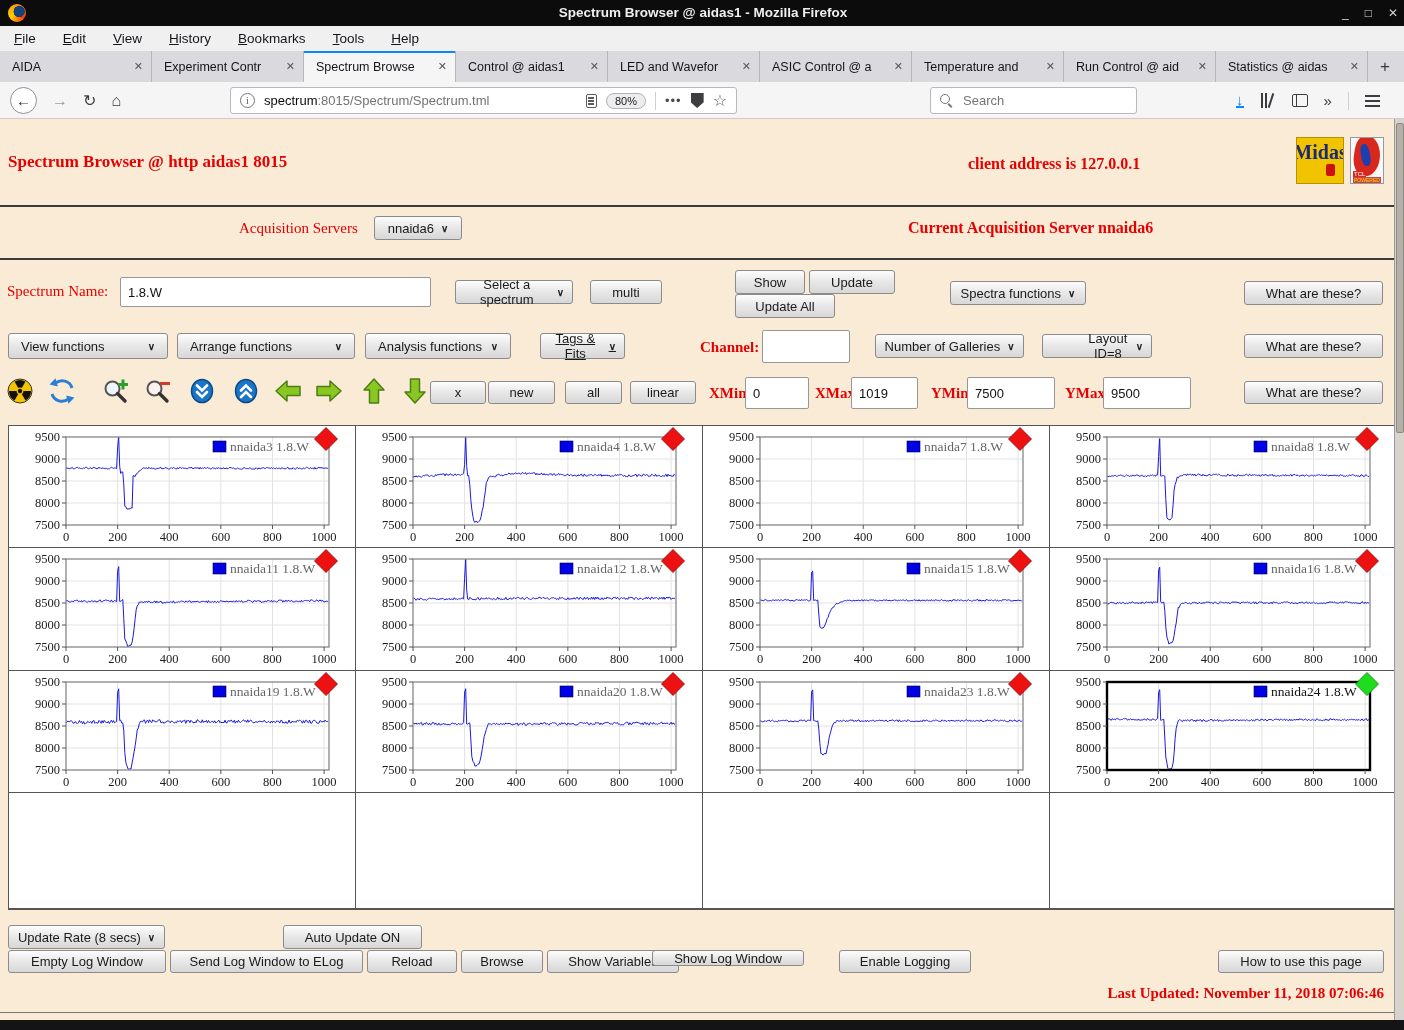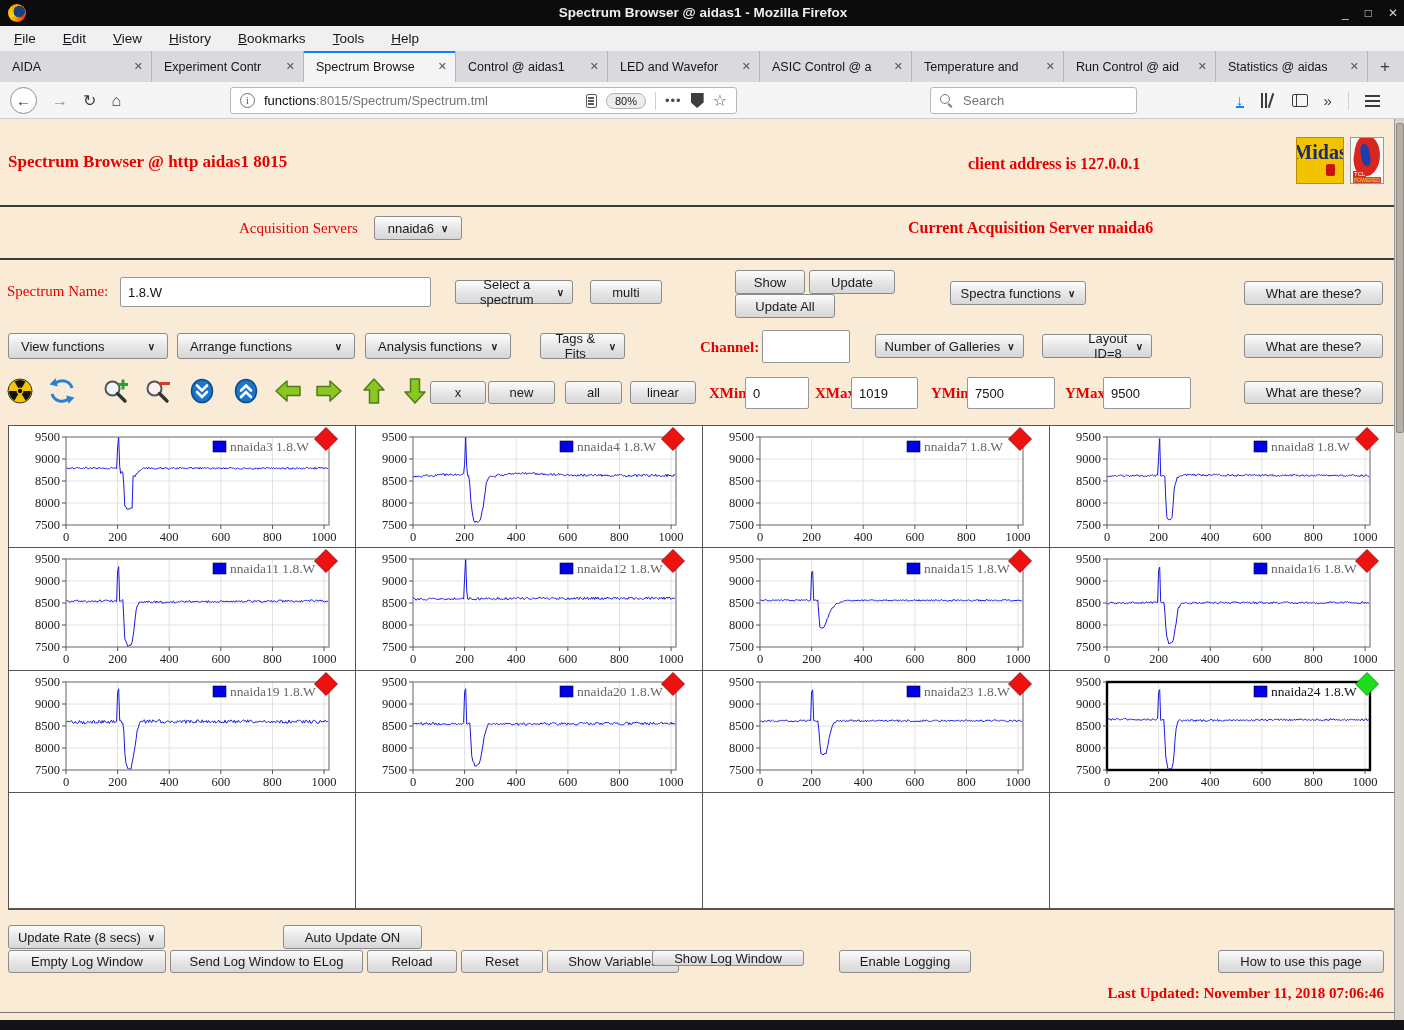--- a/index.html
+++ b/index.html
@@ -170,21 +170,21 @@
     <div class="navleft">
       <span class="circle-btn">
           <span>←</span>
         </span>
       <span class="nav-glyph dim">→</span>
       <span class="nav-glyph">↻</span>
       <span class="nav-glyph">⌂</span>
     </div>
     <div class="urlbar">
       <span class="info-i">i</span>
-      <span class="urltext"><span>functions</span><span class="path">:8015/Spectrum/Spectrum.tml</span></span>
+      <span class="urltext"><span>spectrum</span><span class="path">:8015/Spectrum/Spectrum.tml</span></span>
       <span class="reader"></span>
       <span class="zoompill">80%</span>
       <span class="vsep"></span>
       <span class="dots">•••</span>
       <span class="shield"></span>
       <span class="star">☆</span>
     </div>
     <div class="searchbar">
       <span class="mag"></span>
       <input placeholder="Search" style="">
@@ -241,21 +241,21 @@
 
     <button class="btn dd dd-spread" style="left:8px;top:214px;width:160px;height:26px;">
         <span>View functions</span>
       </button>
     <button class="btn dd dd-spread" style="left:177px;top:214px;width:178px;height:26px;">
         <span>Arrange functions</span>
       </button>
     <button class="btn dd dd-spread" style="left:365px;top:214px;width:146px;height:26px;">
         <span>Analysis functions</span>
       </button>
-    <button class="btn dd" style="left:540px;top:214px;width:85px;height:26px;">
+    <button class="btn dd" style="left:540px;top:214px;width:85px;height:26px;text-decoration:underline;">
         <span>Tags &amp; Fits</span>
       </button>
     <div class="redbold" style="left:700px;top:220px;font-size:15px;">Channel:</div>
     <input class="input" style="left: 762px; top: 211px; width: 88px; height: 33px;" value="">
     <button class="btn dd" style="left:875px;top:215px;width:149px;">
         <span>Number of Galleries</span>
       </button>
     <button class="btn dd" style="left:1042px;top:215px;width:110px;padding-left:44px;">
         <span>Layout ID=8</span>
       </button>
@@ -711,21 +711,21 @@
       </div>
 
     <button class="btn dd" style="left:8px;top:806px;width:157px;">
         <span>Update Rate (8 secs)</span>
       </button>
     <button class="btn" style="left:283px;top:806px;width:139px;">Auto Update ON</button>
     <div id="footer-row2">
         <button class="btn" style="left: 8px; top: 831px; width: 158px; height: 23px;">Empty Log Window</button>
         <button class="btn" style="left: 170px; top: 831px; width: 193px; height: 23px;">Send Log Window to ELog</button>
         <button class="btn" style="left: 367px; top: 831px; width: 90px; height: 23px;">Reload</button>
-        <button class="btn" style="left: 461px; top: 831px; width: 82px; height: 23px;">Reset</button>
+        <button class="btn" style="left: 461px; top: 831px; width: 82px; height: 23px;">Browse</button>
         <button class="btn" style="left: 547px; top: 831px; width: 132px; height: 23px;">Show Variables</button>
         <button class="btn" style="left: 652px; top: 831px; width: 152px; height: 16px;">Show Log Window</button>
         <button class="btn" style="left: 839px; top: 831px; width: 132px; height: 23px;">Enable Logging</button>
       </div>
     <button class="btn" style="left:1218px;top:831px;width:166px;height:23px;">How to use this page</button>
     <div class="redbold" style="right:20px;left:auto;top:866px;font-size:15px;position:absolute;">Last Updated: November 11, 2018 07:06:46</div>
     <div class="hr" style="top:893px;border-top:1.5px solid #777;"></div>
 
     <div class="scrollbar">
       <div class="scrollthumb"></div>

